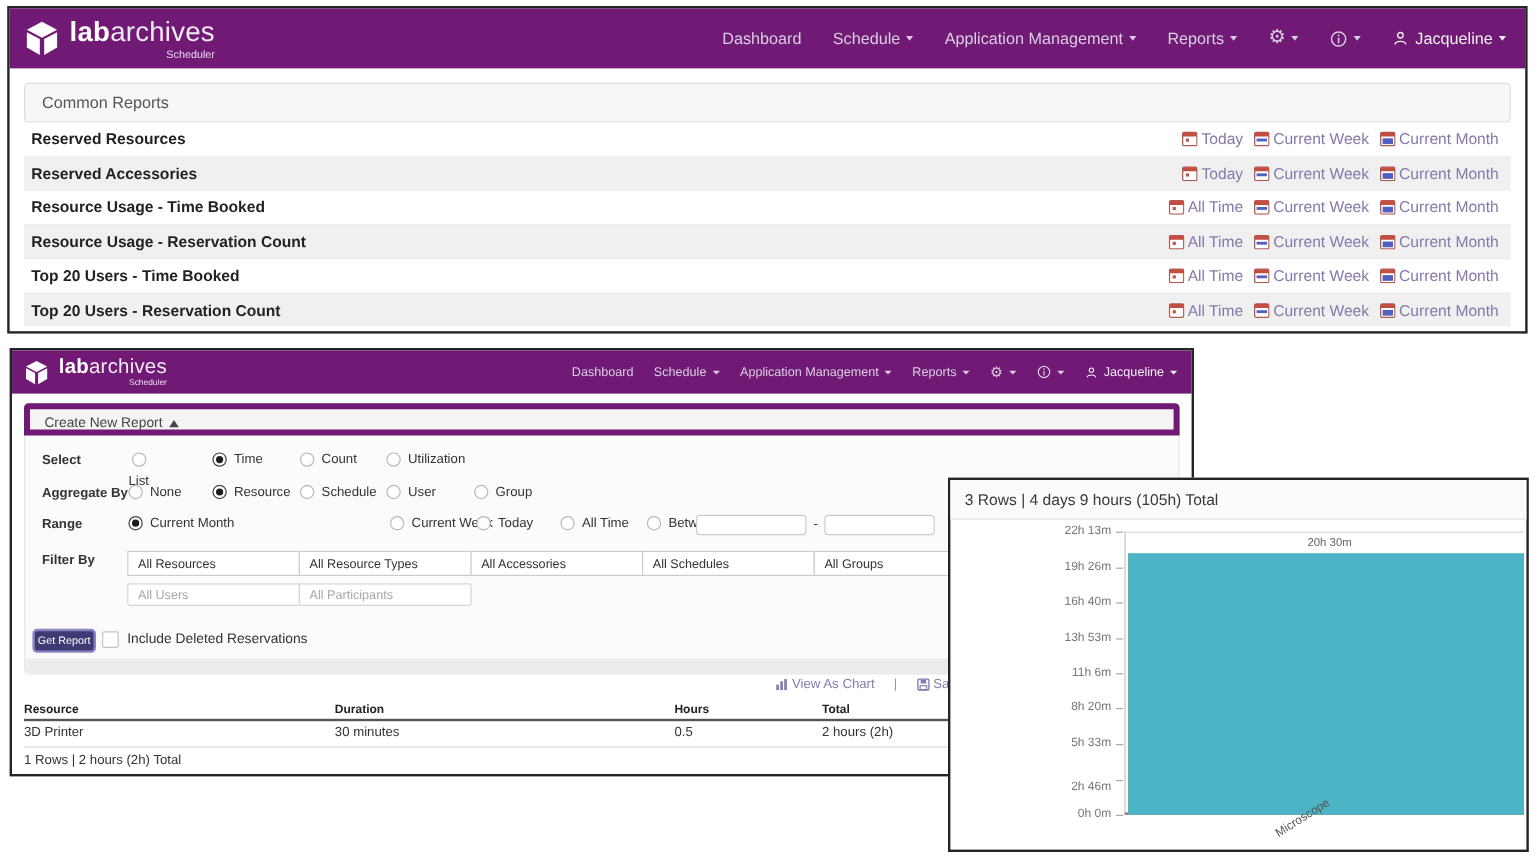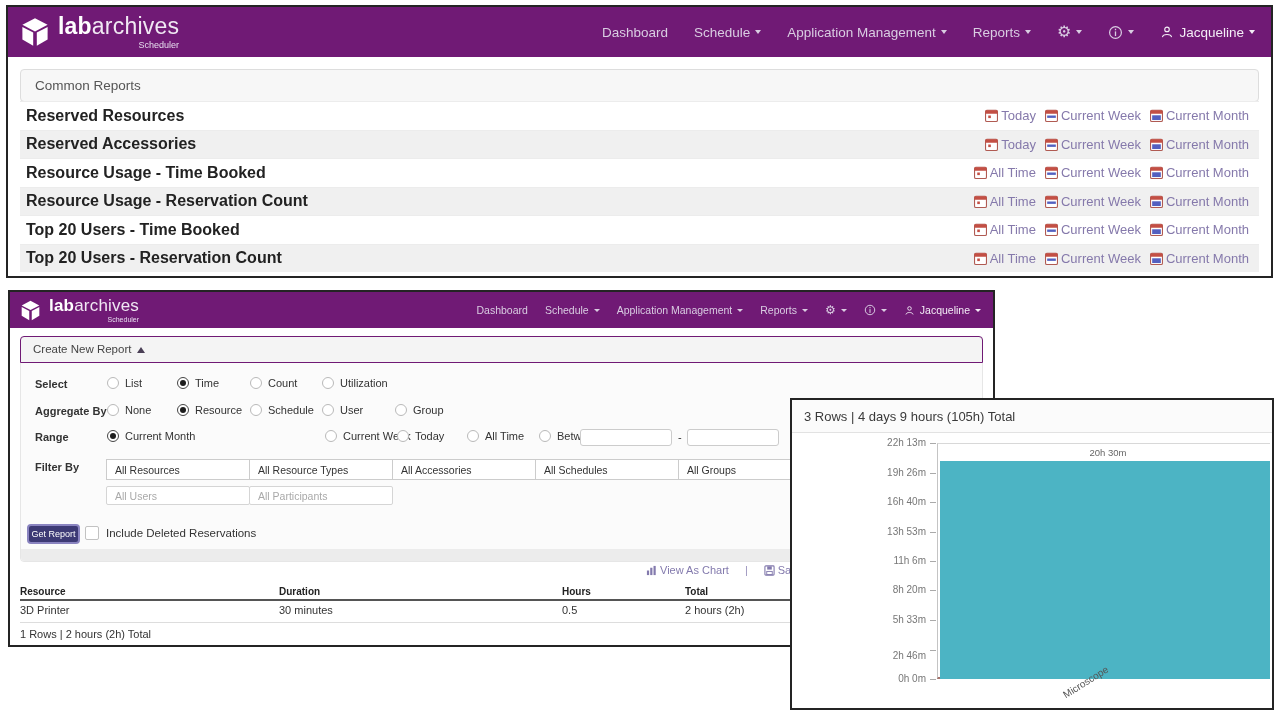--- a/index.html
+++ b/index.html
@@ -38,31 +38,31 @@
   .user-ic { width:14px; height:14px; display:block; }
   .win2 .user-ic { width:11px; height:11px; }
 
   
   .panel-head { position:absolute; left:12px; right:12px; top:62px; background:#f7f7f7;
                 border:1px solid #ddd; border-radius:4px; padding:8px 14px; font-size:13.5px; color:#555; }
   .report-rows { position:absolute; left:12px; right:12px; top:94px; }
   .crow { height:28.5px; display:flex; align-items:center; justify-content:space-between;
           padding:0 10px 0 6px; border-top:1px solid #ececec; }
   .crow.alt { background:#f0f0f0; }
-  .crow-label { font-size:16px; font-weight:bold; color:#222; }
+  .crow-label { font-size:13px; font-weight:bold; color:#222; }
   .crow-links { display:flex; align-items:center; gap:9px; }
   .rlink { display:inline-flex; align-items:center; gap:3px; color:#8579ab; font-size:13px;
            cursor:pointer; text-decoration:none; }
   .cal { width:13px; height:13px; }
 
   
   .create-panel { position:absolute; left:10px; right:10px; top:44px; height:226px;
                   background:#fbfbfb; border:1px solid #e6e6e6; border-radius:4px; }
   .create-head { position:absolute; left:10px; right:10px; top:44px; height:27px; background:#f4f4f4;
-                 border:1px solid #701a75; border-radius:4px 4px 0 0; padding:6px 12px;
+                 border:5px solid #701a75; border-radius:4px 4px 0 0; padding:6px 12px;
                  font-size:11.5px; color:#444; cursor:pointer; }
   .up-caret { display:inline-block; width:0; height:0; border-left:4.5px solid transparent;
               border-right:4.5px solid transparent; border-bottom:6px solid #4a3f55; margin-left:6px; }
   .panel-foot { position:absolute; left:11px; right:11px; top:257px; height:12px;
                 background:#ececec; border-radius:0 0 4px 4px; }
   .form-row { position:absolute; left:0; right:0; height:18px; }
   .form-label { position:absolute; left:25px; top:2px; font-size:11px; font-weight:bold; color:#333; }
   .radio-opt { position:absolute; top:1px; display:inline-flex; align-items:center; gap:6px; cursor:pointer; }
   .radio { width:12px; height:12px; border-radius:50%; border:1px solid #b9b9b9; background:#fff;
            position:relative; flex:0 0 auto; }
@@ -397,21 +397,21 @@
       </nav>
   </header>
 
   <div class="create-panel"></div>
   <div class="create-head">
     <span>Create New Report</span><span class="up-caret"></span>
   </div>
   <div>
       <div class="form-row" style="top: 84px;">
         <span class="form-label">Select</span>
-        <span class="radio-opt" style="left: 97px;">
+        <span class="radio-opt" style="left: 97px; flex-direction: column;">
           <span class="radio"></span>
           <span class="opt-label">List</span>
         </span>
         <span class="radio-opt" style="left: 167px;">
           <span class="radio sel"></span>
           <span class="opt-label">Time</span>
         </span>
         <span class="radio-opt" style="left: 240px;">
           <span class="radio"></span>
           <span class="opt-label">Count</span>

